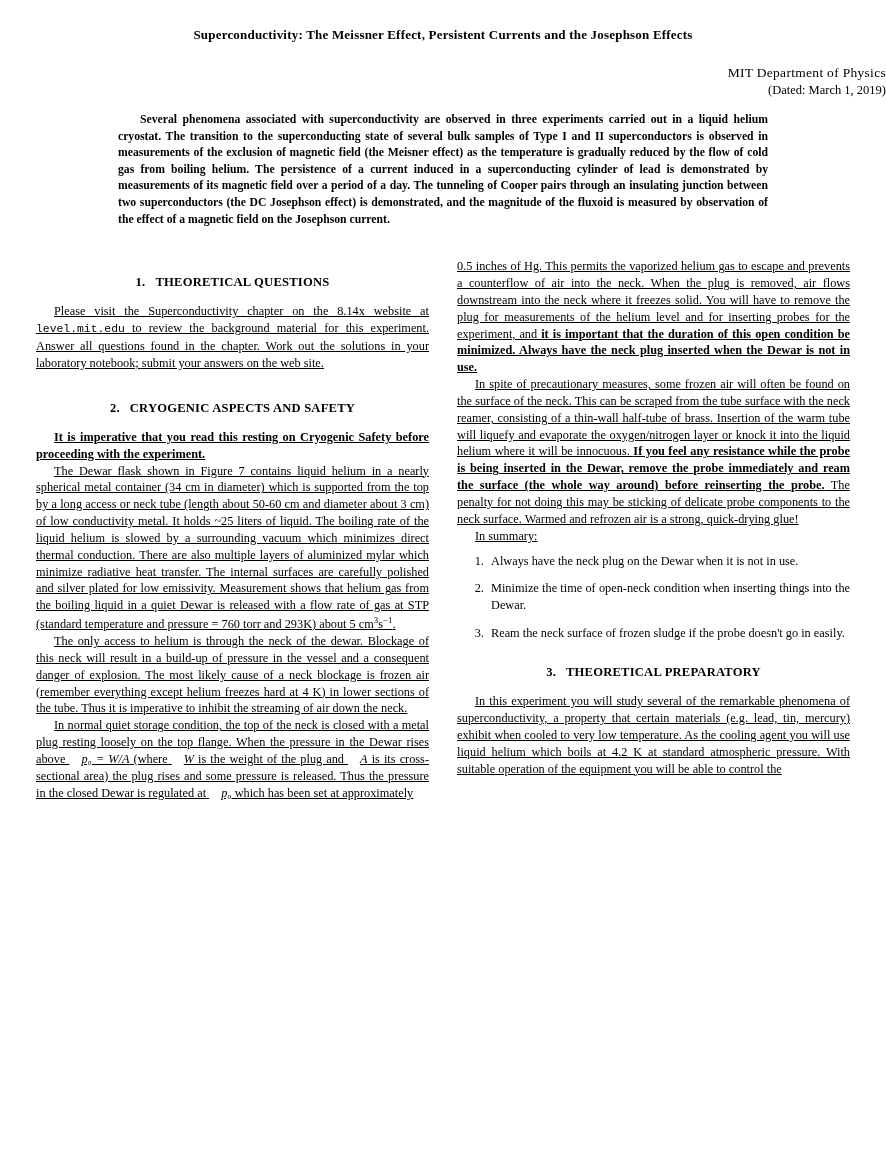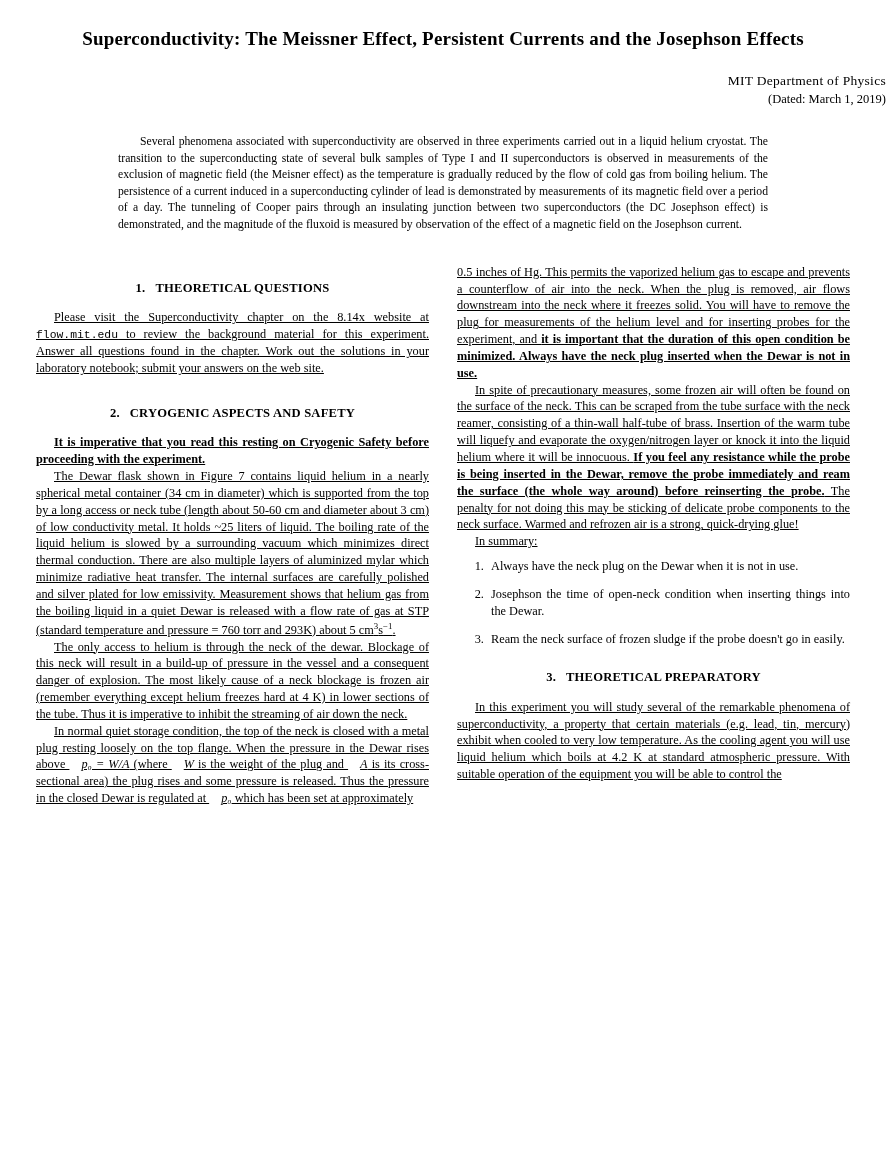--- a/index.html
+++ b/index.html
@@ -15,44 +15,45 @@
     position: relative;
     overflow: hidden;
   }
   .page {
     width: 886px;
     height: 1153px;
     padding: 0;
     box-sizing: border-box;
   }
   .title {
-    font-size: 19px;
+    font-size: 13px;
     font-weight: bold;
     text-align: center;
     margin: 26px 52px 0 52px;
     line-height: 1.35;
     letter-spacing: 0.2px;
   }
   .authorblock {
     text-align: right;
     margin-top: 20px;
     font-size: 13.5px;
     line-height: 1.4;
   }
   .affil {
     letter-spacing: 0.3px;
   }
   .dated {
     font-size: 12.5px;
   }
   .abstract {
-    margin: 26px 118px 0 118px;
+    margin: 12px 118px 0 118px;
     font-size: 11.7px;
     line-height: 1.42;
     text-align: justify;
+    font-weight: bold;
   }
   .abstract .firstline {
     text-indent: 22px;
   }
   .columns {
     margin: 30px 36px 0 36px;
     display: flex;
     gap: 28px;
   }
   .col {
@@ -115,21 +116,21 @@
   </div>
 
   <div class="columns">
 
     <div class="col">
 
       <div class="sec-head">
         <span class="num">1.</span><span>THEORETICAL QUESTIONS</span>
       </div>
 
-      <p><span>Please visit the Superconductivity chapter on the 8.14x website at </span><span class="mono">flow.mit.edu</span><span> to review the background material for this experiment. Answer all questions found in the chapter. Work out the solutions in your laboratory notebook; submit your answers on the web site.</span></p>
+      <p><span>Please visit the Superconductivity chapter on the 8.14x website at </span><span class="mono">level.mit.edu</span><span> to review the background material for this experiment. Answer all questions found in the chapter. Work out the solutions in your laboratory notebook; submit your answers on the web site.</span></p>
 
       <div class="sec-head" style="margin-top:28px;">
         <span class="num">2.</span><span>CRYOGENIC ASPECTS AND SAFETY</span>
       </div>
 
       <p class="bold">It is imperative that you read this resting on Cryogenic Safety before proceeding with the experiment.</p>
 
       <p><span>The Dewar flask shown in Figure 7 contains liquid helium in a nearly spherical metal container (34 cm in diameter) which is supported from the top by a long access or neck tube (length about 50-60 cm and diameter about 3 cm) of low conductivity metal. It holds ~25 liters of liquid. The boiling rate of the liquid helium is slowed by a surrounding vacuum which minimizes direct thermal conduction. There are also multiple layers of aluminized mylar which minimize radiative heat transfer. The internal surfaces are carefully polished and silver plated for low emissivity. Measurement shows that helium gas from the boiling liquid in a quiet Dewar is released with a flow rate of gas at STP (standard temperature and pressure = 760 torr and 293K) about 5 cm</span><sup>3</sup><span>s</span><sup>−1</sup><span>.</span></p>
 
       <p>The only access to helium is through the neck of the dewar. Blockage of this neck will result in a build-up of pressure in the vessel and a consequent danger of explosion. The most likely cause of a neck blockage is frozen air (remember everything except helium freezes hard at 4 K) in lower sections of the tube. Thus it is imperative to inhibit the streaming of air down the neck.</p>
@@ -141,21 +142,21 @@
     <div class="col">
 
       <p class="noindent"><span>0.5 inches of Hg. This permits the vaporized helium gas to escape and prevents a counterflow of air into the neck. When the plug is removed, air flows downstream into the neck where it freezes solid. You will have to remove the plug for measurements of the helium level and for inserting probes for the experiment, and </span><span class="bold">it is important that the duration of this open condition be minimized. Always have the neck plug inserted when the Dewar is not in use.</span></p>
 
       <p><span>In spite of precautionary measures, some frozen air will often be found on the surface of the neck. This can be scraped from the tube surface with the neck reamer, consisting of a thin-wall half-tube of brass. Insertion of the warm tube will liquefy and evaporate the oxygen/nitrogen layer or knock it into the liquid helium where it will be innocuous. </span><span class="bold">If you feel any resistance while the probe is being inserted in the Dewar, remove the probe immediately and ream the surface (the whole way around) before reinserting the probe.</span><span> The penalty for not doing this may be sticking of delicate probe components to the neck surface. Warmed and refrozen air is a strong, quick-drying glue!</span></p>
 
       <p>In summary:</p>
 
       <ol class="summary">
         <li>Always have the neck plug on the Dewar when it is not in use.</li>
-        <li>Josephson the time of open-neck condition when inserting things into the Dewar.</li>
+        <li>Minimize the time of open-neck condition when inserting things into the Dewar.</li>
         <li>Ream the neck surface of frozen sludge if the probe doesn't go in easily.</li>
       </ol>
 
       <div class="sec-head" style="margin-top:22px;">
         <span class="num">3.</span><span>THEORETICAL PREPARATORY</span>
       </div>
 
       <p>In this experiment you will study several of the remarkable phenomena of superconductivity, a property that certain materials (e.g. lead, tin, mercury) exhibit when cooled to very low temperature. As the cooling agent you will use liquid helium which boils at 4.2 K at standard atmospheric pressure. With suitable operation of the equipment you will be able to control the</p>
 
     </div>

